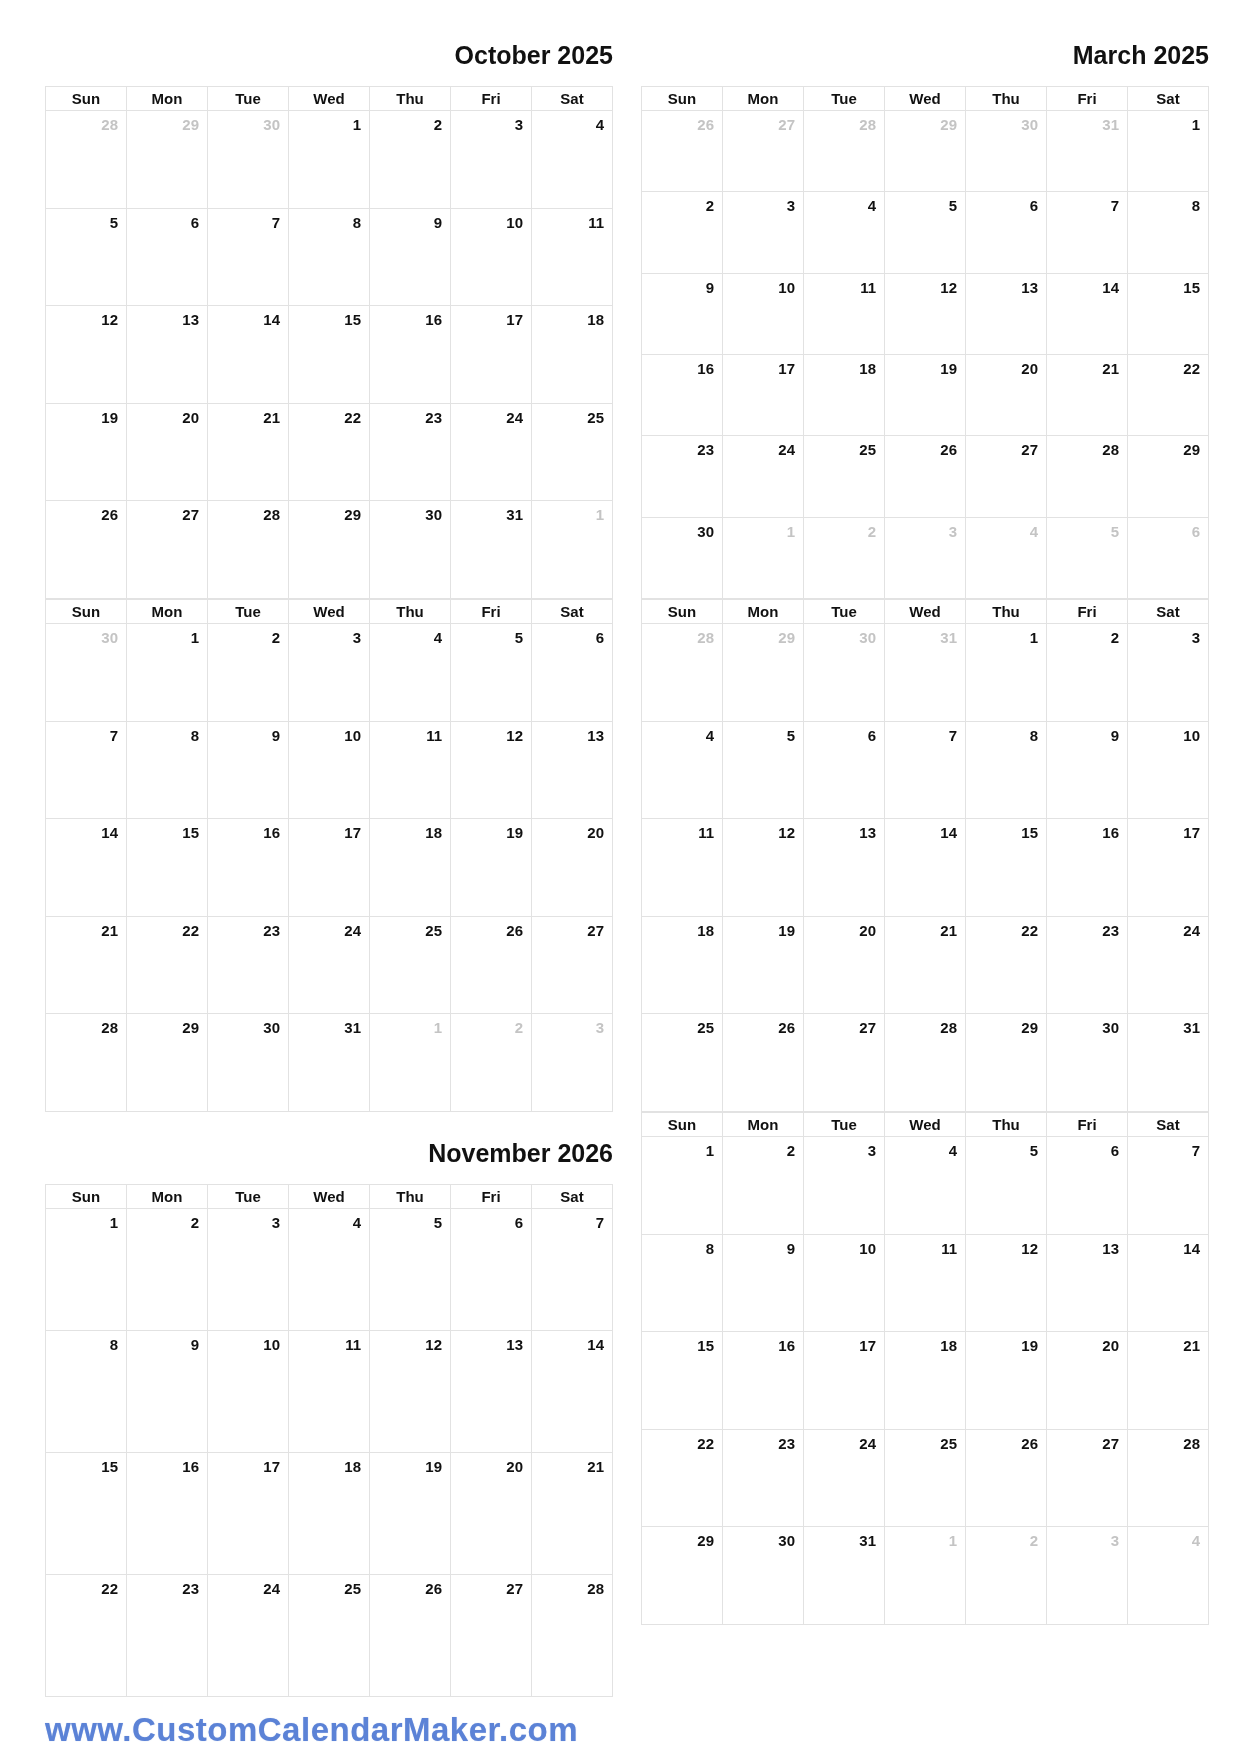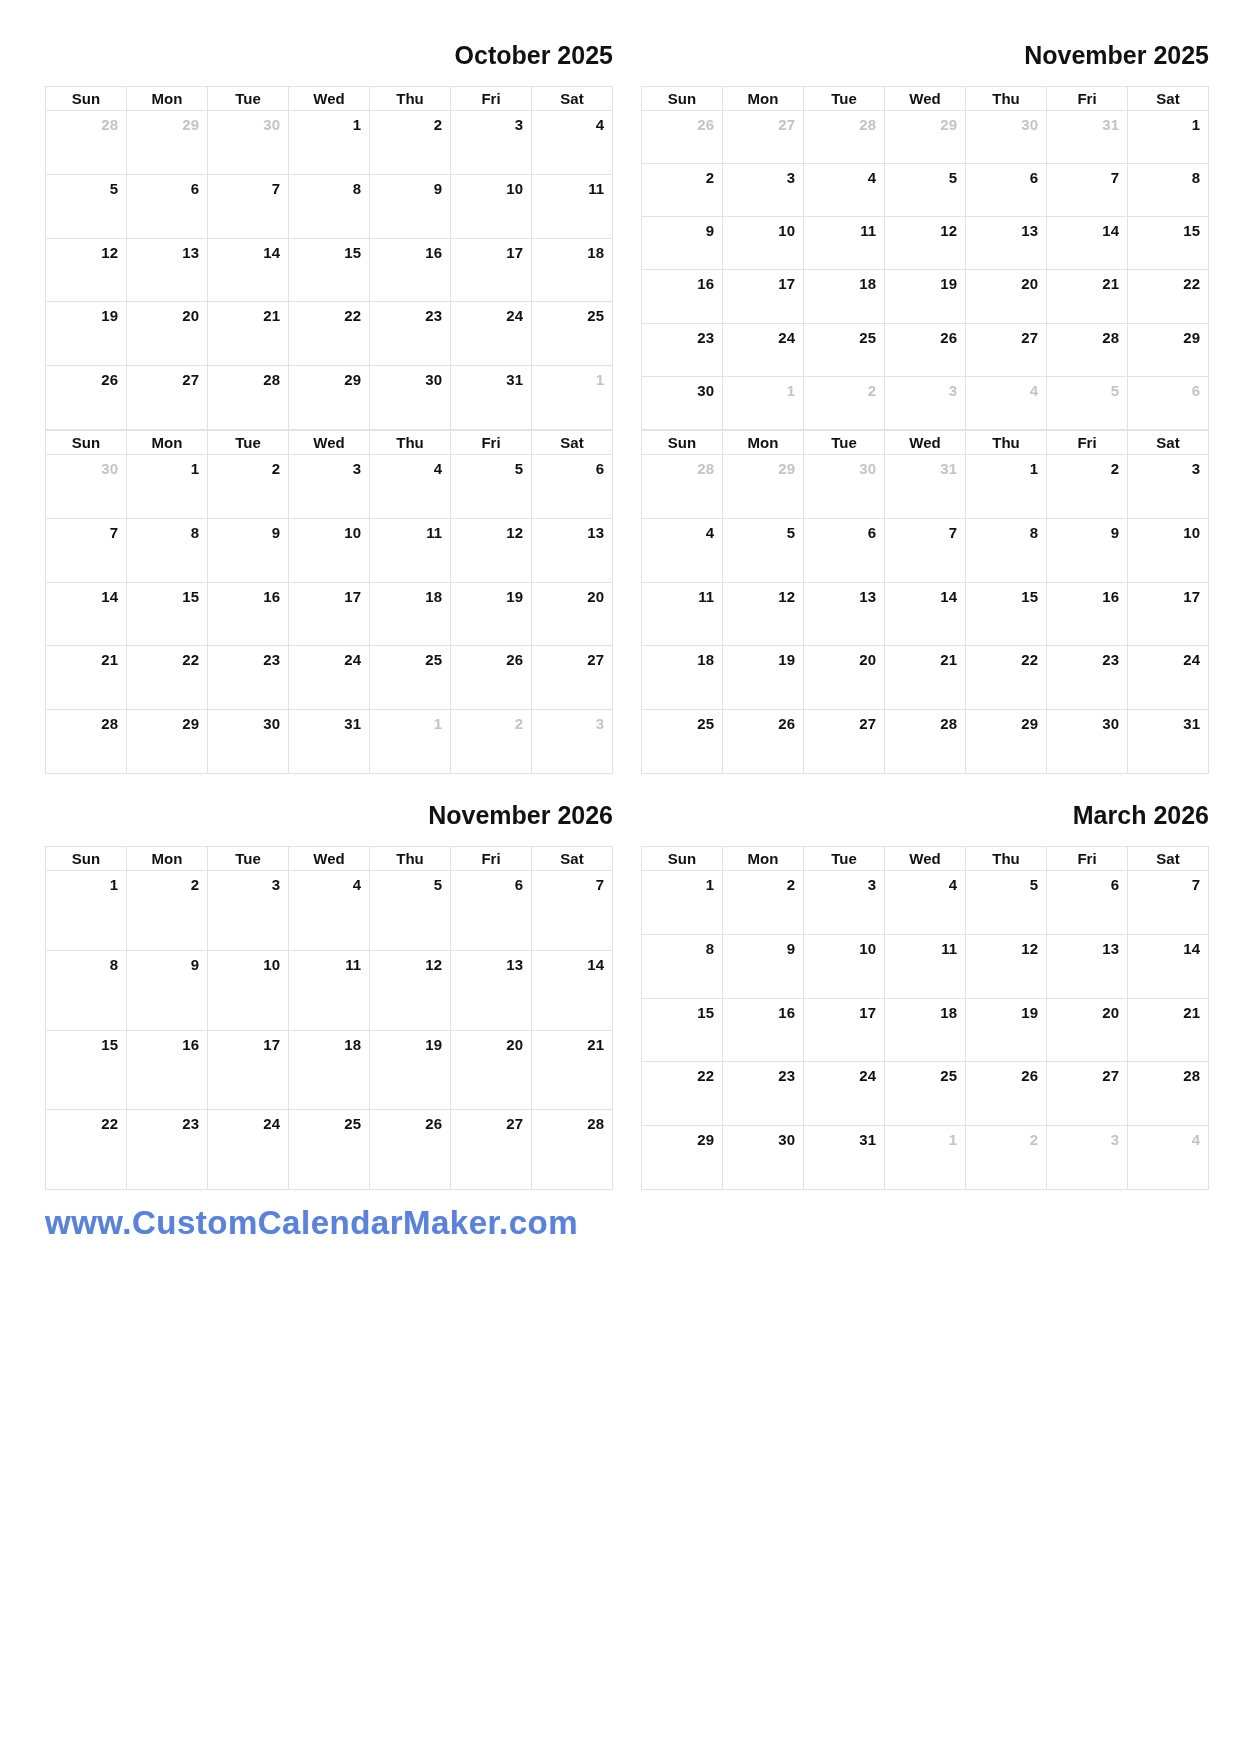--- a/index.html
+++ b/index.html
@@ -27,21 +27,21 @@
   .month-title{
     font-size:25px;
     line-height:30px;
     font-weight:700;
     text-align:right;
     margin:26px 0 16px 0;
     color:var(--ink);
   }
   table.cal{
     width:100%;
-    height:344px;
+    height:513px;
     border-collapse:collapse;
     table-layout:fixed;
   }
   table.cal th, table.cal td{
     border:1px solid var(--border);
   }
   th.wd{
     height:24px;
     font-size:15px;
     font-weight:700;
@@ -133,21 +133,21 @@
             <td class="day">28</td>
             <td class="day">29</td>
             <td class="day">30</td>
             <td class="day">31</td>
             <td class="day muted">1</td>
           </tr>
         </tbody>
       </table>
     </section>
     <section class="month">
-      <h2 class="month-title">November 2025</h2>
+      <h2 class="month-title">March 2025</h2>
       <table class="cal">
         <thead>
           <tr>
             <th class="wd">Sun</th>
             <th class="wd">Mon</th>
             <th class="wd">Tue</th>
             <th class="wd">Wed</th>
             <th class="wd">Thu</th>
             <th class="wd">Fri</th>
             <th class="wd">Sat</th>
@@ -383,21 +383,20 @@
             <td class="day">24</td>
             <td class="day">25</td>
             <td class="day">26</td>
             <td class="day">27</td>
             <td class="day">28</td>
           </tr>
         </tbody>
       </table>
     </section>
     <section class="month">
-      <h2 class="month-title">March 2026</h2>
       <table class="cal">
         <thead>
           <tr>
             <th class="wd">Sun</th>
             <th class="wd">Mon</th>
             <th class="wd">Tue</th>
             <th class="wd">Wed</th>
             <th class="wd">Thu</th>
             <th class="wd">Fri</th>
             <th class="wd">Sat</th>

